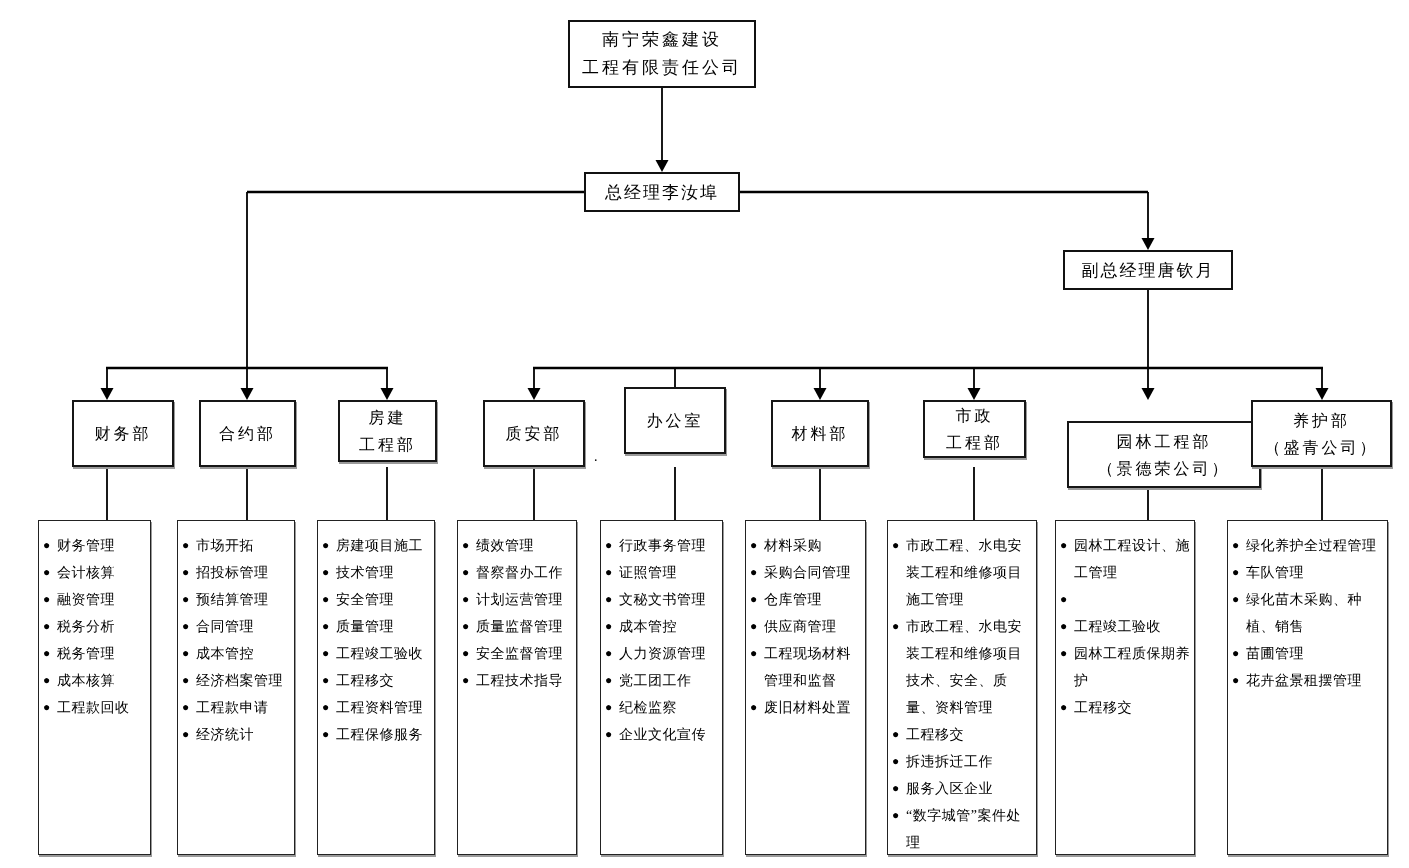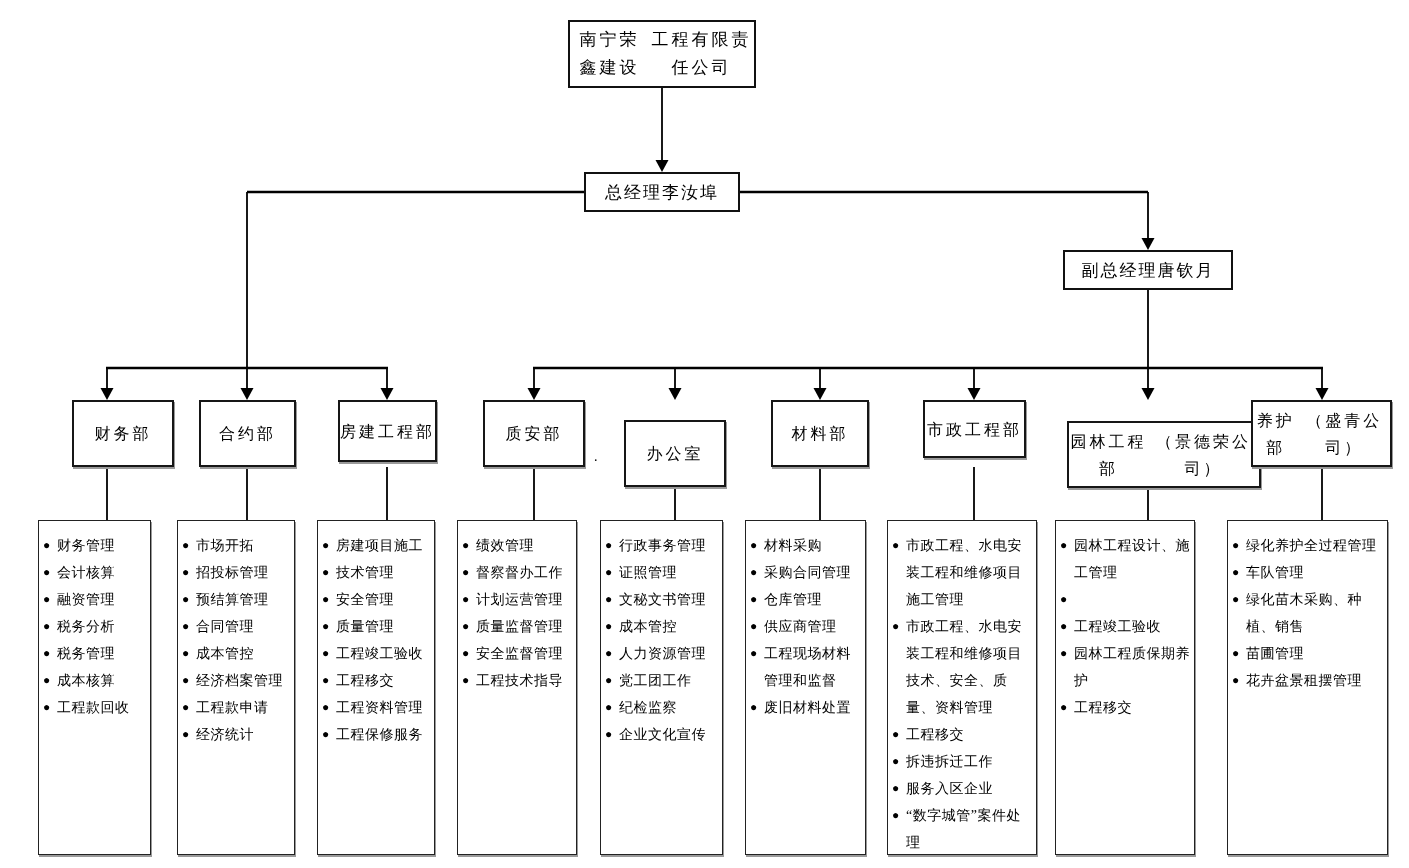--- a/index.html
+++ b/index.html
@@ -9,21 +9,21 @@
     background:#ffffff;
     font-family:"Liberation Serif","DejaVu Serif",serif;
     color:#000;
     overflow:hidden;
   }
   #connectors{position:absolute;left:0;top:0;width:1409px;height:868px;}
   .box{
     position:absolute;
     background:#ffffff;
     border:2px solid #111;
-    display:flex;
+    display:flex;flex-direction:column;
     align-items:center;justify-content:center;
     text-align:center;
     box-sizing:border-box;
   }
   .company{font-size:17px;letter-spacing:3px;line-height:28px;}
   .manager{font-size:17px;letter-spacing:2px;}
   .dept{
     font-size:16px;letter-spacing:3px;line-height:27px;
     border:2px solid #161616;
     box-shadow:1px 2px 0 #9a9a9a;
@@ -238,21 +238,21 @@
         </div>
         <div class="duty">
           <span class="bullet">●</span>
           <span class="txt">安全监督管理</span>
         </div>
         <div class="duty">
           <span class="bullet">●</span>
           <span class="txt">工程技术指导</span>
         </div>
       </div>
-      <div class="box dept" style="left: 624px; top: 420px; width: 102px; height: 67px;">
+      <div class="box dept" style="left: 624px; top: 387px; width: 102px; height: 67px;">
         <div>办公室</div>
       </div>
       <div class="dutybox" style="left: 600px; top: 520px; width: 123px; height: 335px;">
         <div class="duty">
           <span class="bullet">●</span>
           <span class="txt">行政事务管理</span>
         </div>
         <div class="duty">
           <span class="bullet">●</span>
           <span class="txt">证照管理</span>

